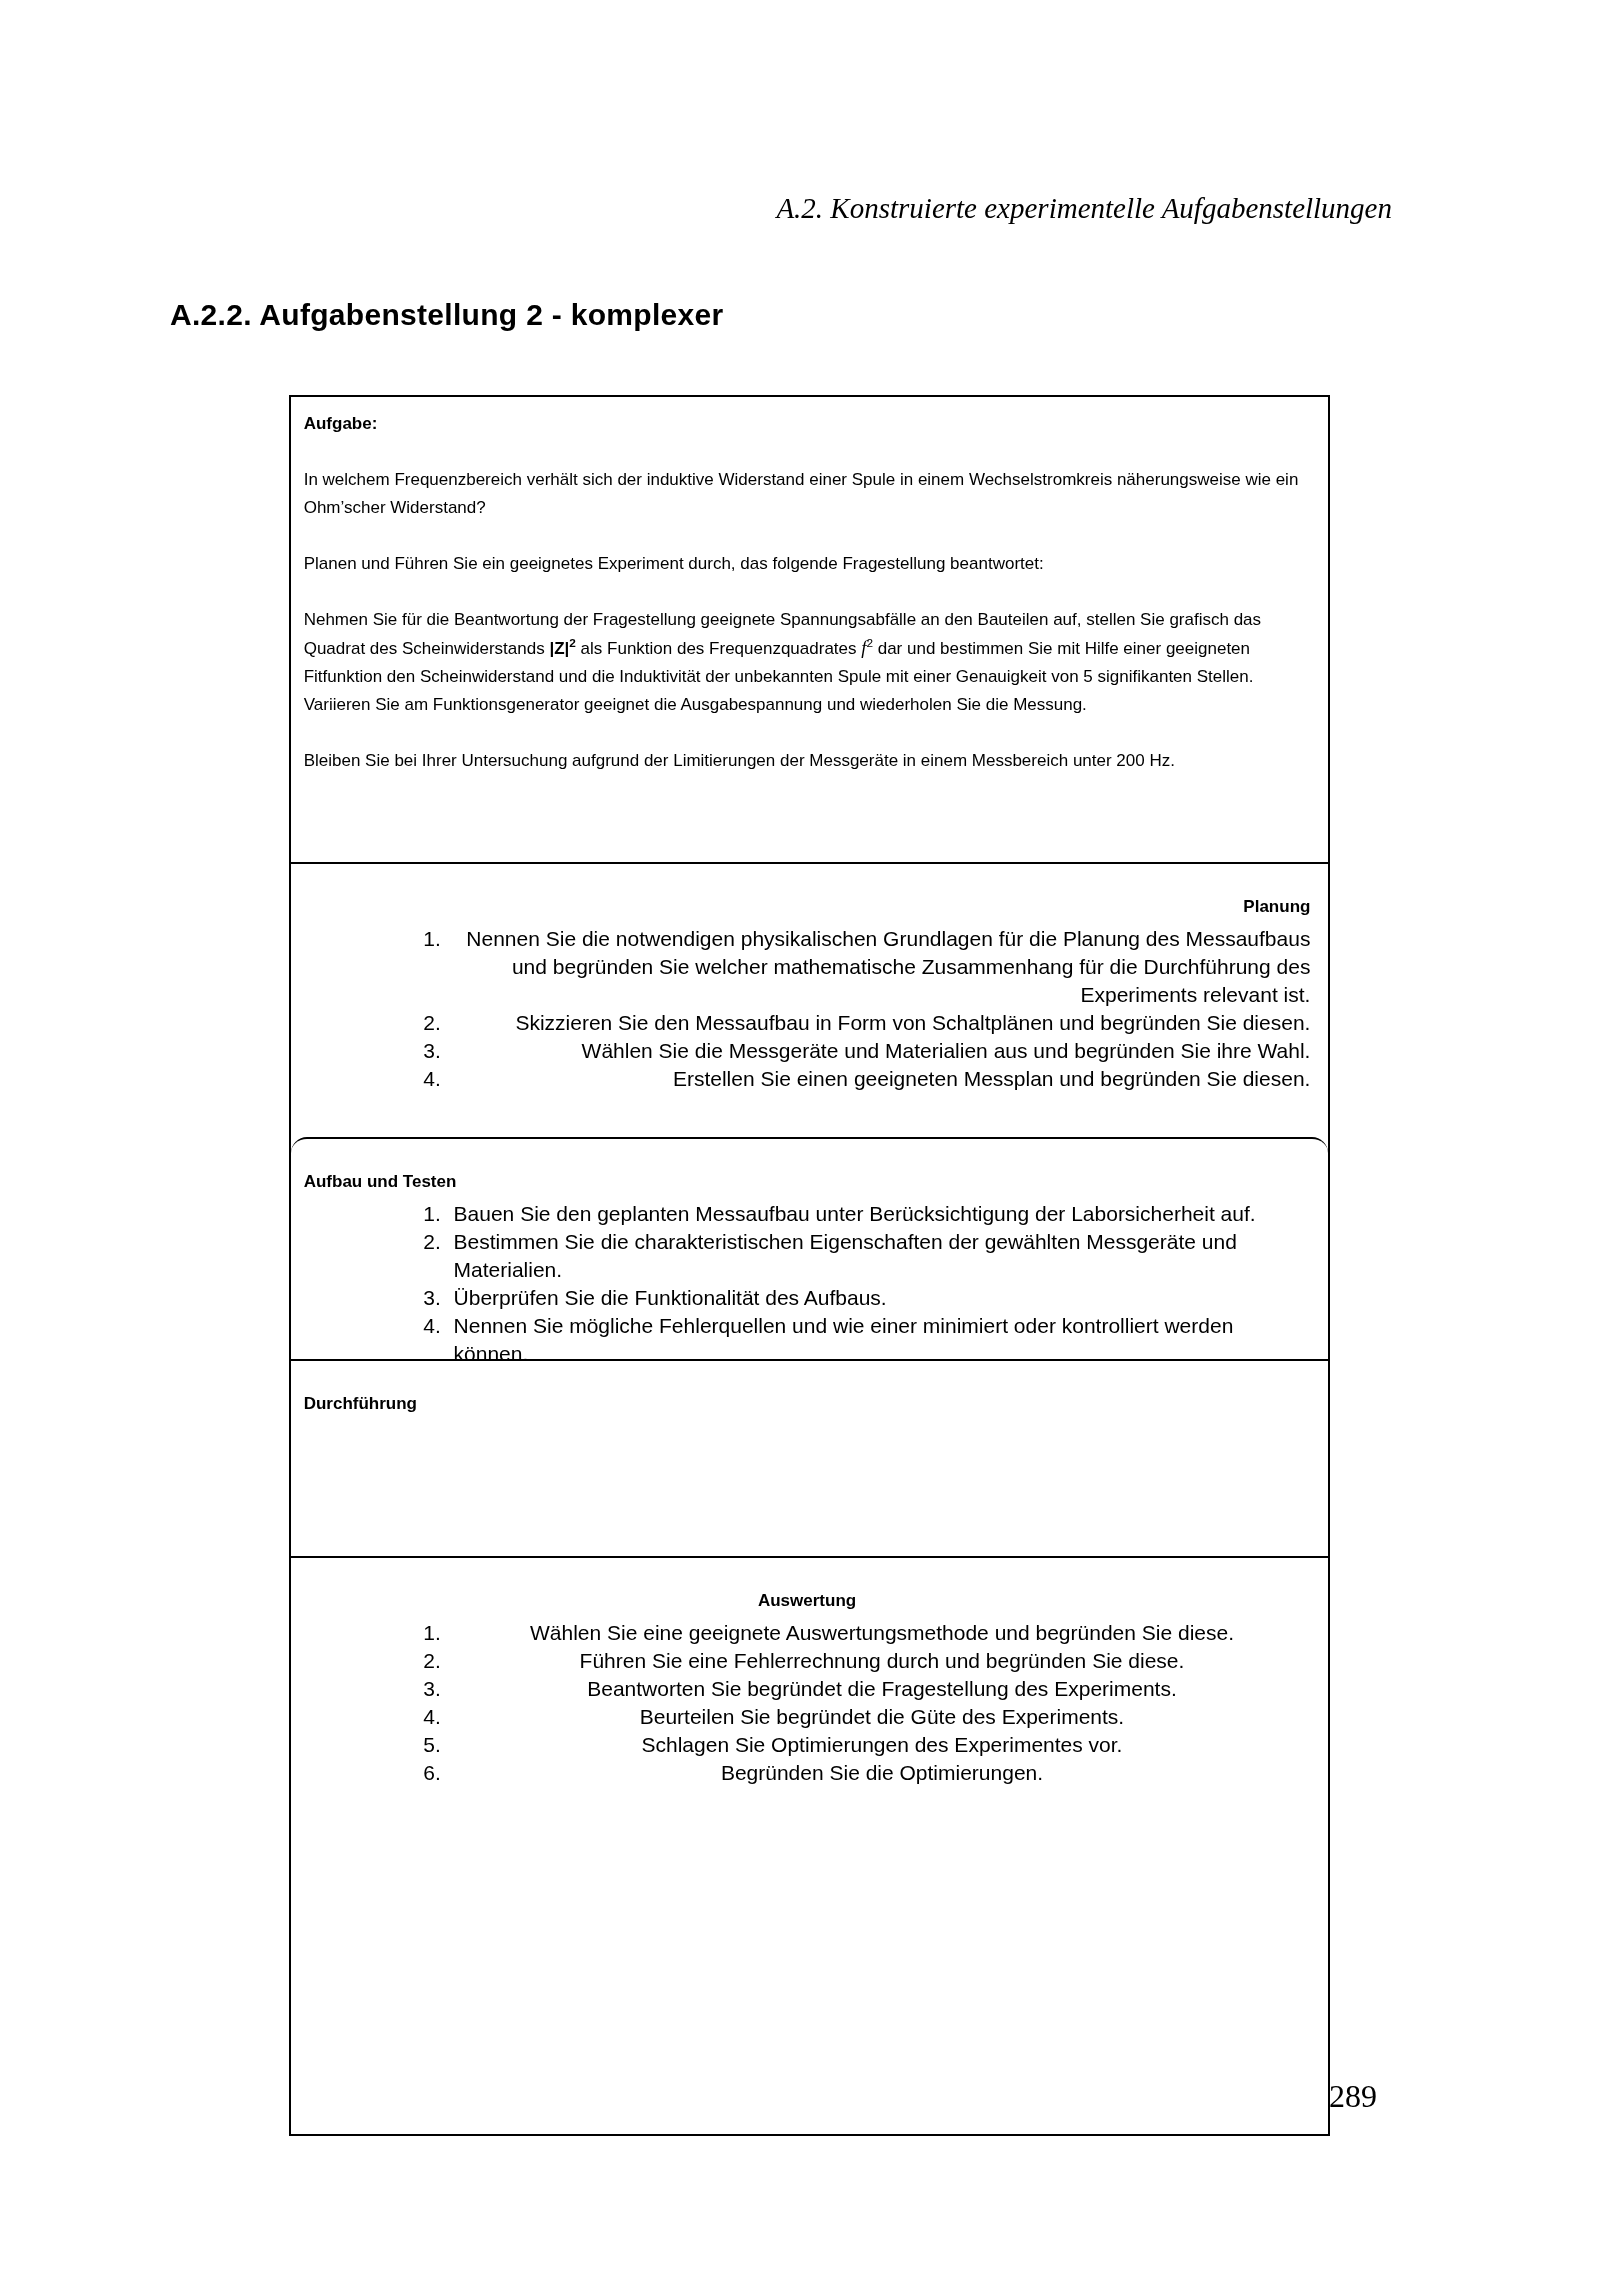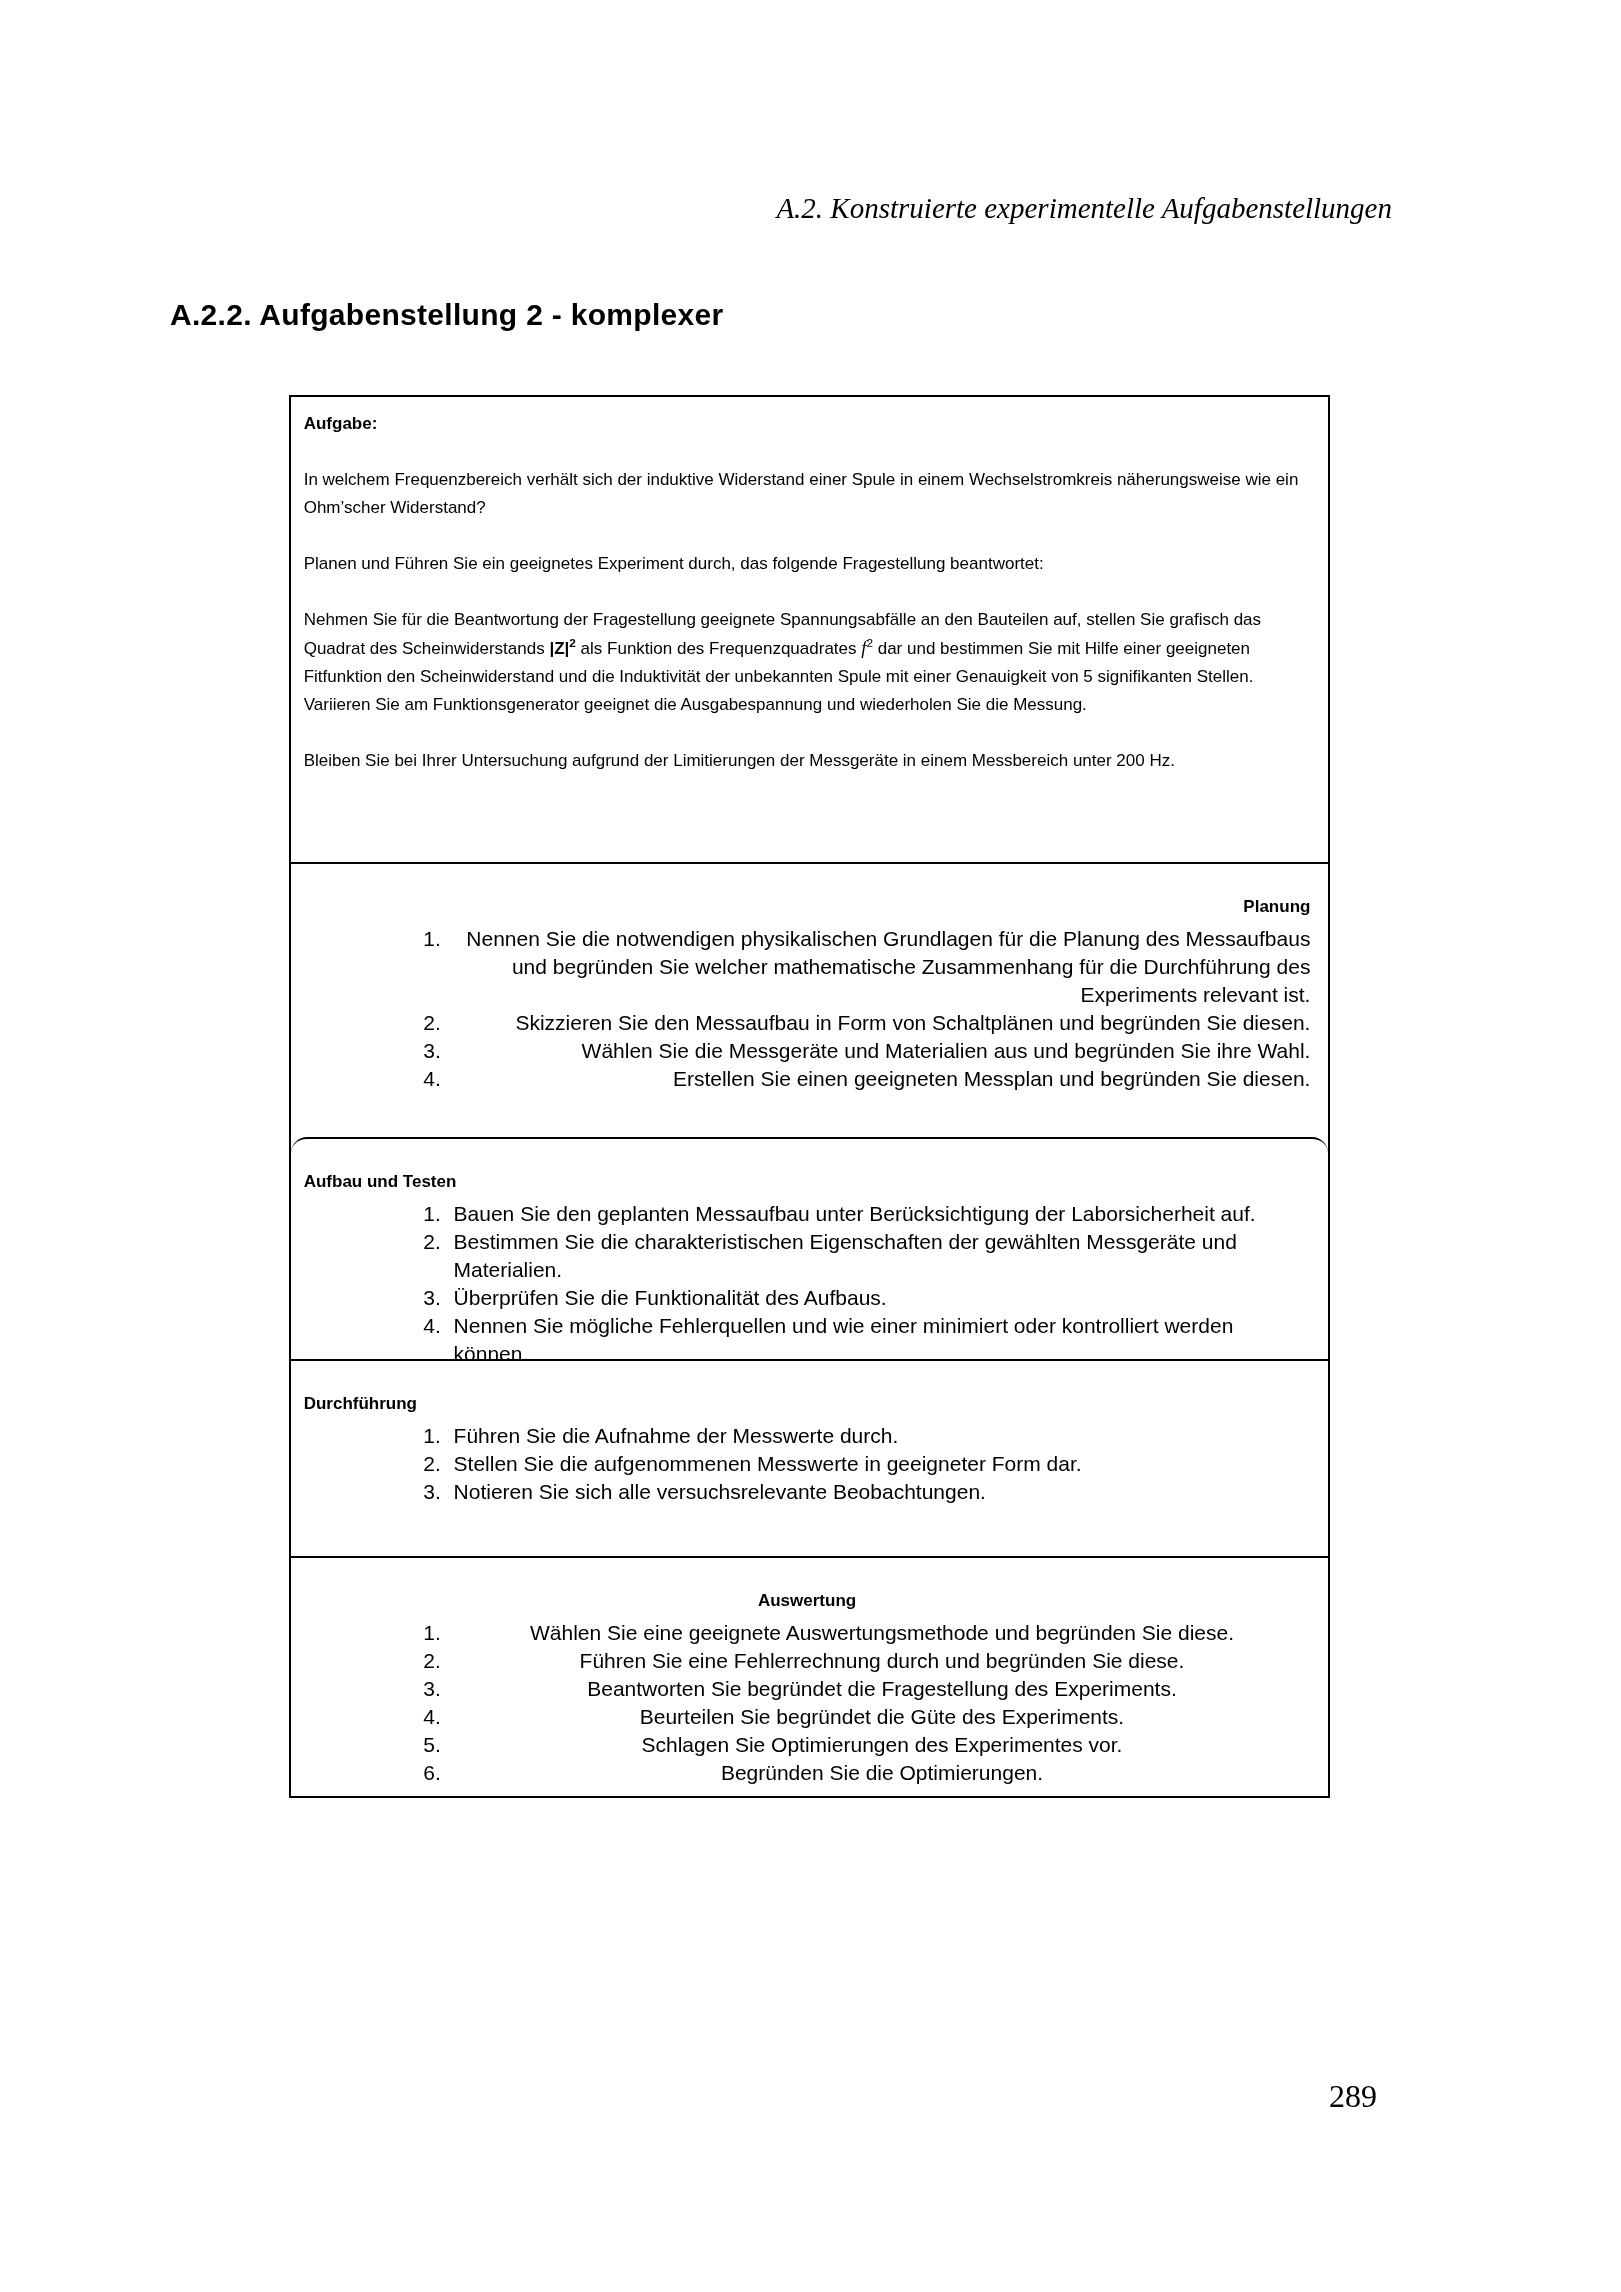--- a/index.html
+++ b/index.html
@@ -31,21 +31,21 @@
     font-size: 30px;
     font-weight: bold;
     letter-spacing: 0.3px;
     white-space: nowrap;
   }
   .task-box {
     position: absolute;
     left: 289px;
     top: 395px;
     width: 1041px;
-    height: 1403px;
+    height: 1741px;
     border: 2.9px solid #000000;
     box-sizing: border-box;
     display: flex;
     flex-direction: column;
     background: #ffffff;
   }
   .sec {
     box-sizing: border-box;
     padding: 12.7px 17.6px 0 12.7px;
     overflow: hidden;
@@ -134,25 +134,20 @@
       <li>Bauen Sie den geplanten Messaufbau unter Berücksichtigung der Laborsicherheit auf.</li>
       <li>Bestimmen Sie die charakteristischen Eigenschaften der gewählten Messgeräte und Materialien.</li>
       <li>Überprüfen Sie die Funktionalität des Aufbaus.</li>
       <li>Nennen Sie mögliche Fehlerquellen und wie einer minimiert oder kontrolliert werden können.</li>
       <li>Halten Sie ggf. Änderungen im Vergleich zum geplanten Aufbau fest.</li>
     </ol>
   </section>
 
   <section class="sec list-sec sec-durchfuehrung">
     <p class="sec-title">Durchführung</p>
-    <ol>
-      <li>Führen Sie die Aufnahme der Messwerte durch.</li>
-      <li>Stellen Sie die aufgenommenen Messwerte in geeigneter Form dar.</li>
-      <li>Notieren Sie sich alle versuchsrelevante Beobachtungen.</li>
-    </ol>
   </section>
 
   <section class="sec list-sec sec-auswertung">
     <p class="sec-title">Auswertung</p>
     <ol>
       <li>Wählen Sie eine geeignete Auswertungsmethode und begründen Sie diese.</li>
       <li>Führen Sie eine Fehlerrechnung durch und begründen Sie diese.</li>
       <li>Beantworten Sie begründet die Fragestellung des Experiments.</li>
       <li>Beurteilen Sie begründet die Güte des Experiments.</li>
       <li>Schlagen Sie Optimierungen des Experimentes vor.</li>

